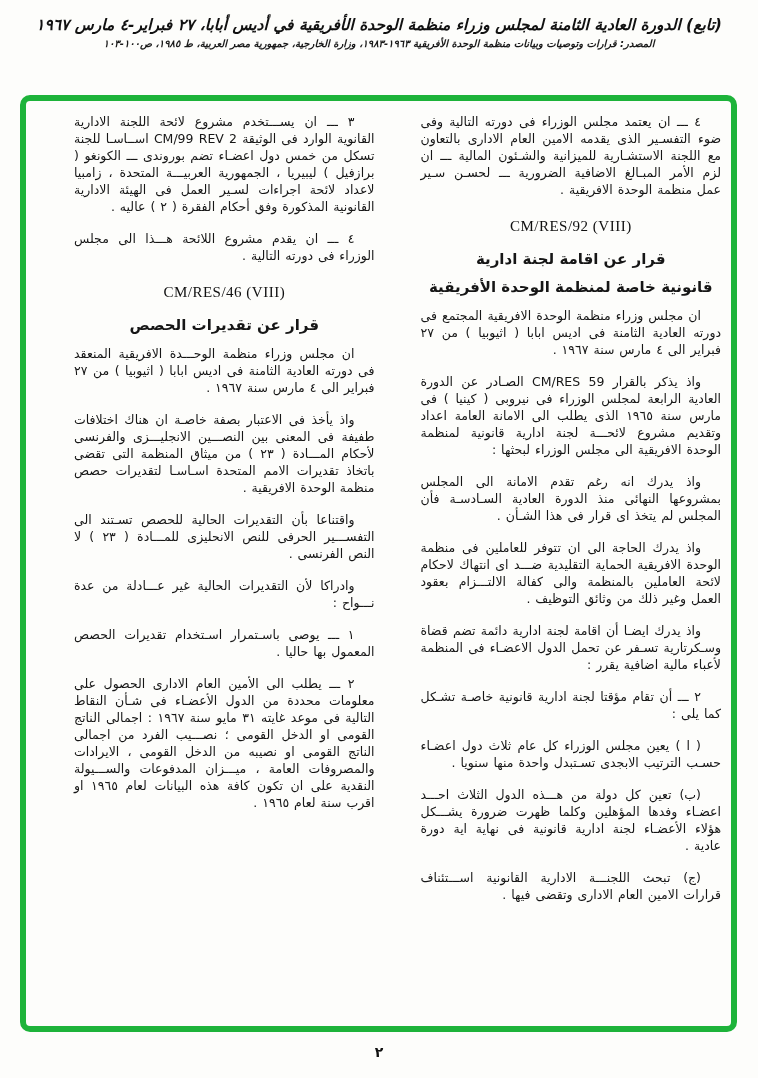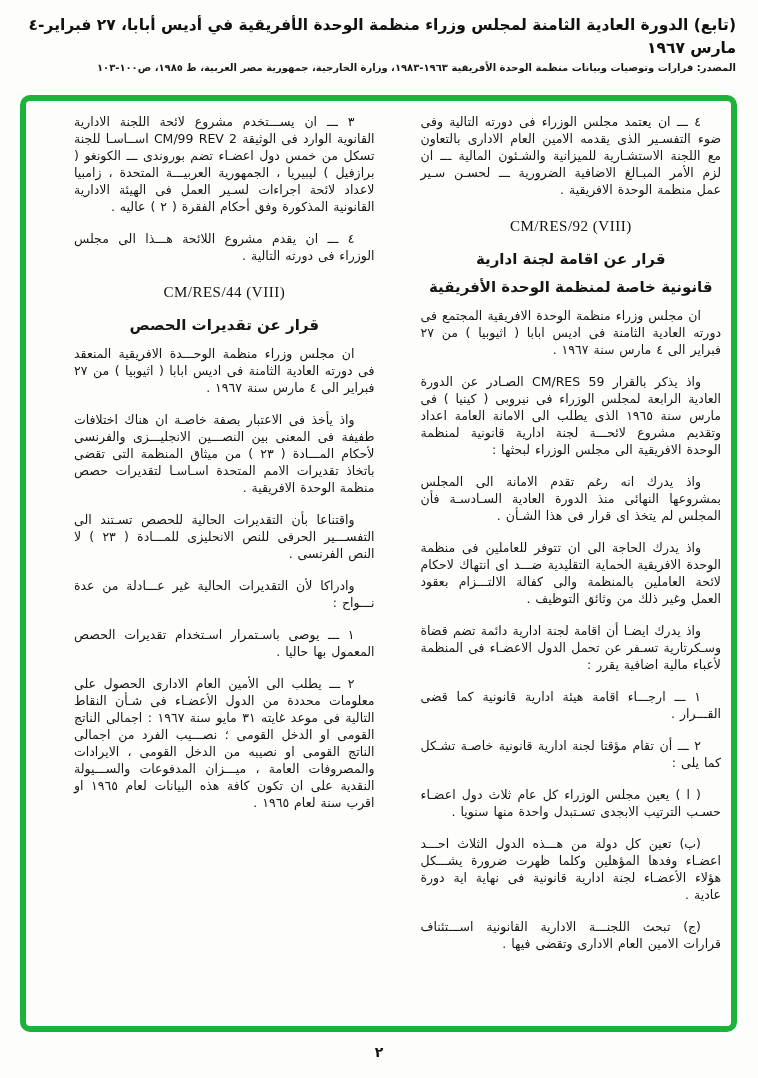--- a/index.html
+++ b/index.html
@@ -11,20 +11,22 @@
   .page {
     position: relative;
     width: 758px;
     height: 1078px;
     background: #fdfdfb;
     overflow: hidden;
     direction: rtl;
   }
   .header {
     padding: 14px 22px 0 22px;
+    text-align: center;
+    font-style: italic;
   }
   .doc-title {
     font-size: 15.5px;
     font-weight: bold;
     color: #111;
     line-height: 1.5;
     letter-spacing: 0.1px;
   }
   .doc-source {
     font-size: 10px;
@@ -108,30 +110,29 @@
       <div class="col">
           <div class="blk p">٤ ـــ ان يعتمد مجلس الوزراء فى دورته التالية وفى ضوء التفسـير الذى يقدمه الامين العام الادارى بالتعاون مع اللجنة الاستشـارية للميزانية والشـئون المالية ـــ ان لزم الأمر المبـالغ الاضافية الضرورية ـــ لحسـن سـير عمل منظمة الوحدة الافريقية .</div>
           <div class="blk ref" dir="ltr">CM/RES/92 (VIII)</div>
           <div class="blk h">قرار عن اقامة لجنة ادارية</div>
           <div class="blk h">قانونية خاصة لمنظمة الوحدة الأفريقية</div>
           <div class="blk p">ان مجلس وزراء منظمة الوحدة الافريقية المجتمع فى دورته العادية الثامنة فى اديس ابابا ( اثيوبيا ) من ٢٧ فبراير الى ٤ مارس سنة ١٩٦٧ .</div>
           <div class="blk p">واذ يذكر بالقرار CM/RES 59 الصـادر عن الدورة العادية الرابعة لمجلس الوزراء فى نيروبى ( كينيا ) فى مارس سنة ١٩٦٥ الذى يطلب الى الامانة العامة اعداد وتقديم مشروع لائحـــة لجنة ادارية قانونية لمنظمة الوحدة الافريقية الى مجلس الوزراء لبحثها :</div>
           <div class="blk p">واذ يدرك انه رغم تقدم الامانة الى المجلس بمشروعها النهائى منذ الدورة العادية السـادسـة فأن المجلس لم يتخذ اى قرار فى هذا الشـأن .</div>
           <div class="blk p">واذ يدرك الحاجة الى ان تتوفر للعاملين فى منظمة الوحدة الافريقية الحماية التقليدية ضـــد اى انتهاك لاحكام لائحة العاملين بالمنظمة والى كفالة الالتـــزام بعقود العمل وغير ذلك من وثائق التوظيف .</div>
           <div class="blk p">واذ يدرك ايضـا أن اقامة لجنة ادارية دائمة تضم قضاة وسـكرتارية تسـفر عن تحمل الدول الاعضـاء فى المنظمة لأعباء مالية اضافية يقرر :</div>
-          <div class="blk p">١ ـــ ارجـــاء اقامة هيئة ادارية قانونية كما قضى القـــرار .</div>
           <div class="blk p">٢ ـــ أن تقام مؤقتا لجنة ادارية قانونية خاصـة تشـكل كما يلى :</div>
           <div class="blk p">( ا ) يعين مجلس الوزراء كل عام ثلاث دول اعضـاء حسـب الترتيب الابجدى تسـتبدل واحدة منها سنويا .</div>
           <div class="blk p">(ب) تعين كل دولة من هـــذه الدول الثلاث احـــد اعضـاء وفدها المؤهلين وكلما ظهرت ضرورة يشـــكل هؤلاء الأعضـاء لجنة ادارية قانونية فى نهاية اية دورة عادية .</div>
           <div class="blk p">(ج) تبحث اللجنـــة الادارية القانونية اســـتئناف قرارات الامين العام الادارى وتقضى فيها .</div>
         </div>
       <div class="col">
           <div class="blk p">٣ ـــ ان يســـتخدم مشروع لائحة اللجنة الادارية القانوية الوارد فى الوثيقة CM/99 REV 2 اســاسـا للجنة تسكل من خمس دول اعضـاء تضم بوروندى ـــ الكونغو ( برازفيل ) ليبيريا ، الجمهورية العربيـــة المتحدة ، زامبيا لاعداد لائحة اجراءات لسـير العمل فى الهيئة الادارية القانونية المذكورة وفق أحكام الفقرة ( ٢ ) عاليه .</div>
           <div class="blk p">٤ ـــ ان يقدم مشروع اللائحة هـــذا الى مجلس الوزراء فى دورته التالية .</div>
-          <div class="blk ref" dir="ltr">CM/RES/44 (VIII)</div>
+          <div class="blk ref" dir="ltr">CM/RES/46 (VIII)</div>
           <div class="blk h">قرار عن تقديرات الحصص</div>
           <div class="blk p">ان مجلس وزراء منظمة الوحـــدة الافريقية المنعقد فى دورته العادية الثامنة فى اديس ابابا ( اثيوبيا ) من ٢٧ فبراير الى ٤ مارس سنة ١٩٦٧ .</div>
           <div class="blk p">واذ يأخذ فى الاعتبار بصفة خاصـة ان هناك اختلافات طفيفة فى المعنى بين النصـــين الانجليـــزى والفرنسى لأحكام المـــادة ( ٢٣ ) من ميثاق المنظمة التى تقضى باتخاذ تقديرات الامم المتحدة اسـاسـا لتقديرات حصص منظمة الوحدة الافريقية .</div>
           <div class="blk p">واقتناعا بأن التقديرات الحالية للحصص تسـتند الى التفســـير الحرفى للنص الانحليزى للمـــادة ( ٢٣ ) لا النص الفرنسى .</div>
           <div class="blk p">وادراكا لأن التقديرات الحالية غير عـــادلة من عدة نـــواح :</div>
           <div class="blk p">١ ـــ يوصى باسـتمرار اسـتخدام تقديرات الحصص المعمول بها حاليا .</div>
           <div class="blk p">٢ ـــ يطلب الى الأمين العام الادارى الحصول على معلومات محددة من الدول الأعضـاء فى شـأن النقاط التالية فى موعد غايته ٣١ مايو سنة ١٩٦٧ : اجمالى الناتج القومى او الدخل القومى ؛ نصـــيب الفرد من اجمالى الناتج القومى او نصيبه من الدخل القومى ، الايرادات والمصروفات العامة ، ميـــزان المدفوعات والســـيولة النقدية على ان تكون كافة هذه البيانات لعام ١٩٦٥ او اقرب سنة لعام ١٩٦٥ .</div>
         </div>
     </div>
   </div>

